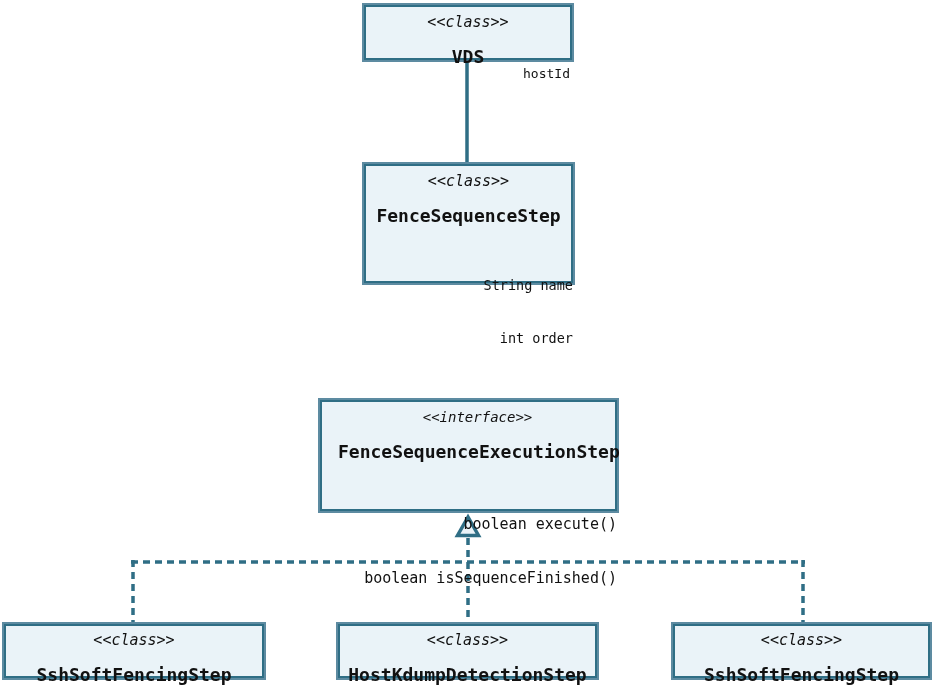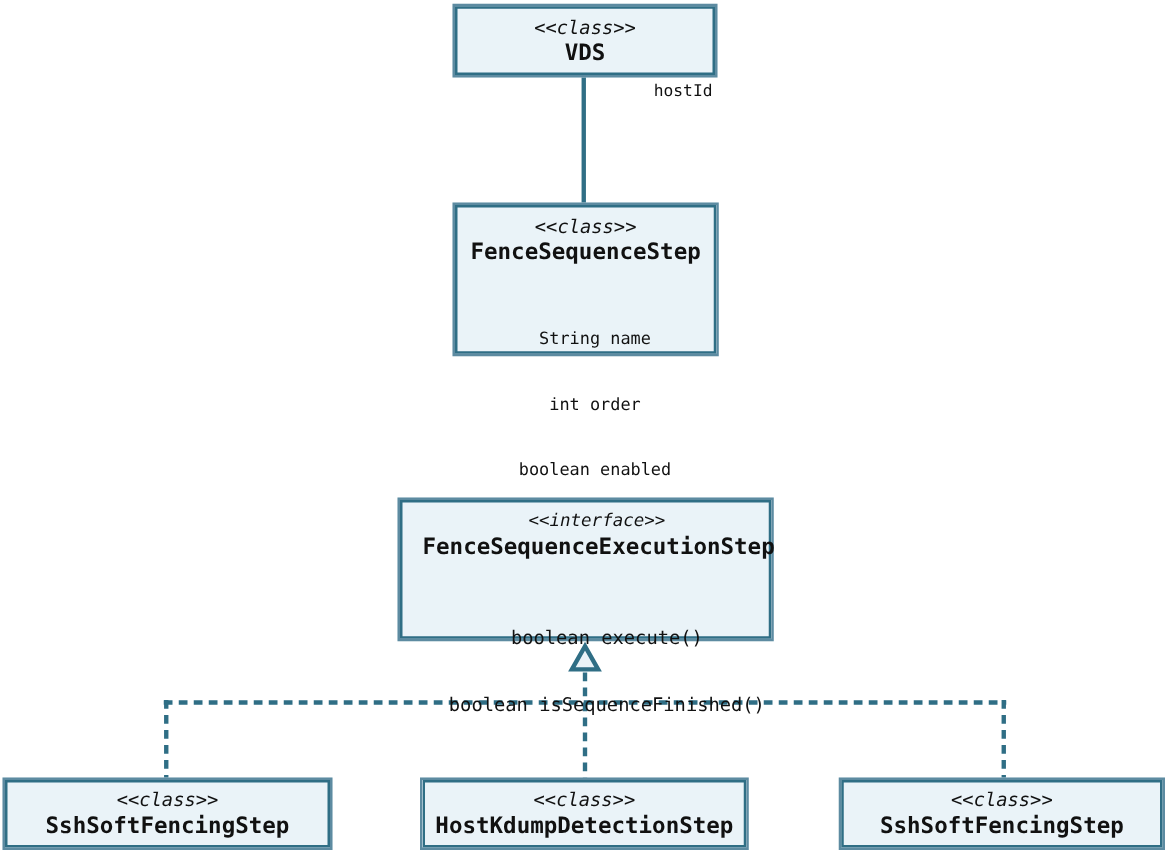--- a/index.html
+++ b/index.html
@@ -33,25 +33,25 @@
   .stereotype {
     font-style: italic;
     font-size: 15px;
     line-height: 16px;
     margin-top: 9px;
   }
   .box-title {
     font-weight: bold;
     font-size: 18px;
     line-height: 22px;
-    margin-top: 2px;
+    margin-top: 16px;
     letter-spacing: 0;
   }
   .members {
-    text-align: center;
+    text-align: right;
     padding-left: 15px;
     margin-top: 15px;
     font-size: 13.5px;
     line-height: 17.5px;
     white-space: pre;
   }
   .iface .stereotype { font-size: 14px; }
   .iface .members {
     font-size: 15px;
     line-height: 18px;
@@ -88,21 +88,20 @@
   </div>
 
   <div class="edge-label" style="left:479px; top:66px;margin-left:44px;">hostId</div>
 
   <div class="uml-box" style="left:362px; top:162px; width:213px; height:123px;">
     <div class="stereotype">&lt;&lt;class&gt;&gt;</div>
     <div class="box-title">FenceSequenceStep</div>
     <div class="members">
       <div>String name</div>
       <div>int order</div>
-      <div>boolean enabled</div>
     </div>
   </div>
 
   <div class="uml-box iface" style="left:318px; top:398px; width:301px; height:115px;padding-left:18px;">
     <div class="stereotype">&lt;&lt;interface&gt;&gt;</div>
     <div class="box-title">FenceSequenceExecutionStep</div>
     <div class="members">
       <div>boolean execute()</div>
       <div>boolean isSequenceFinished()</div>
     </div>

